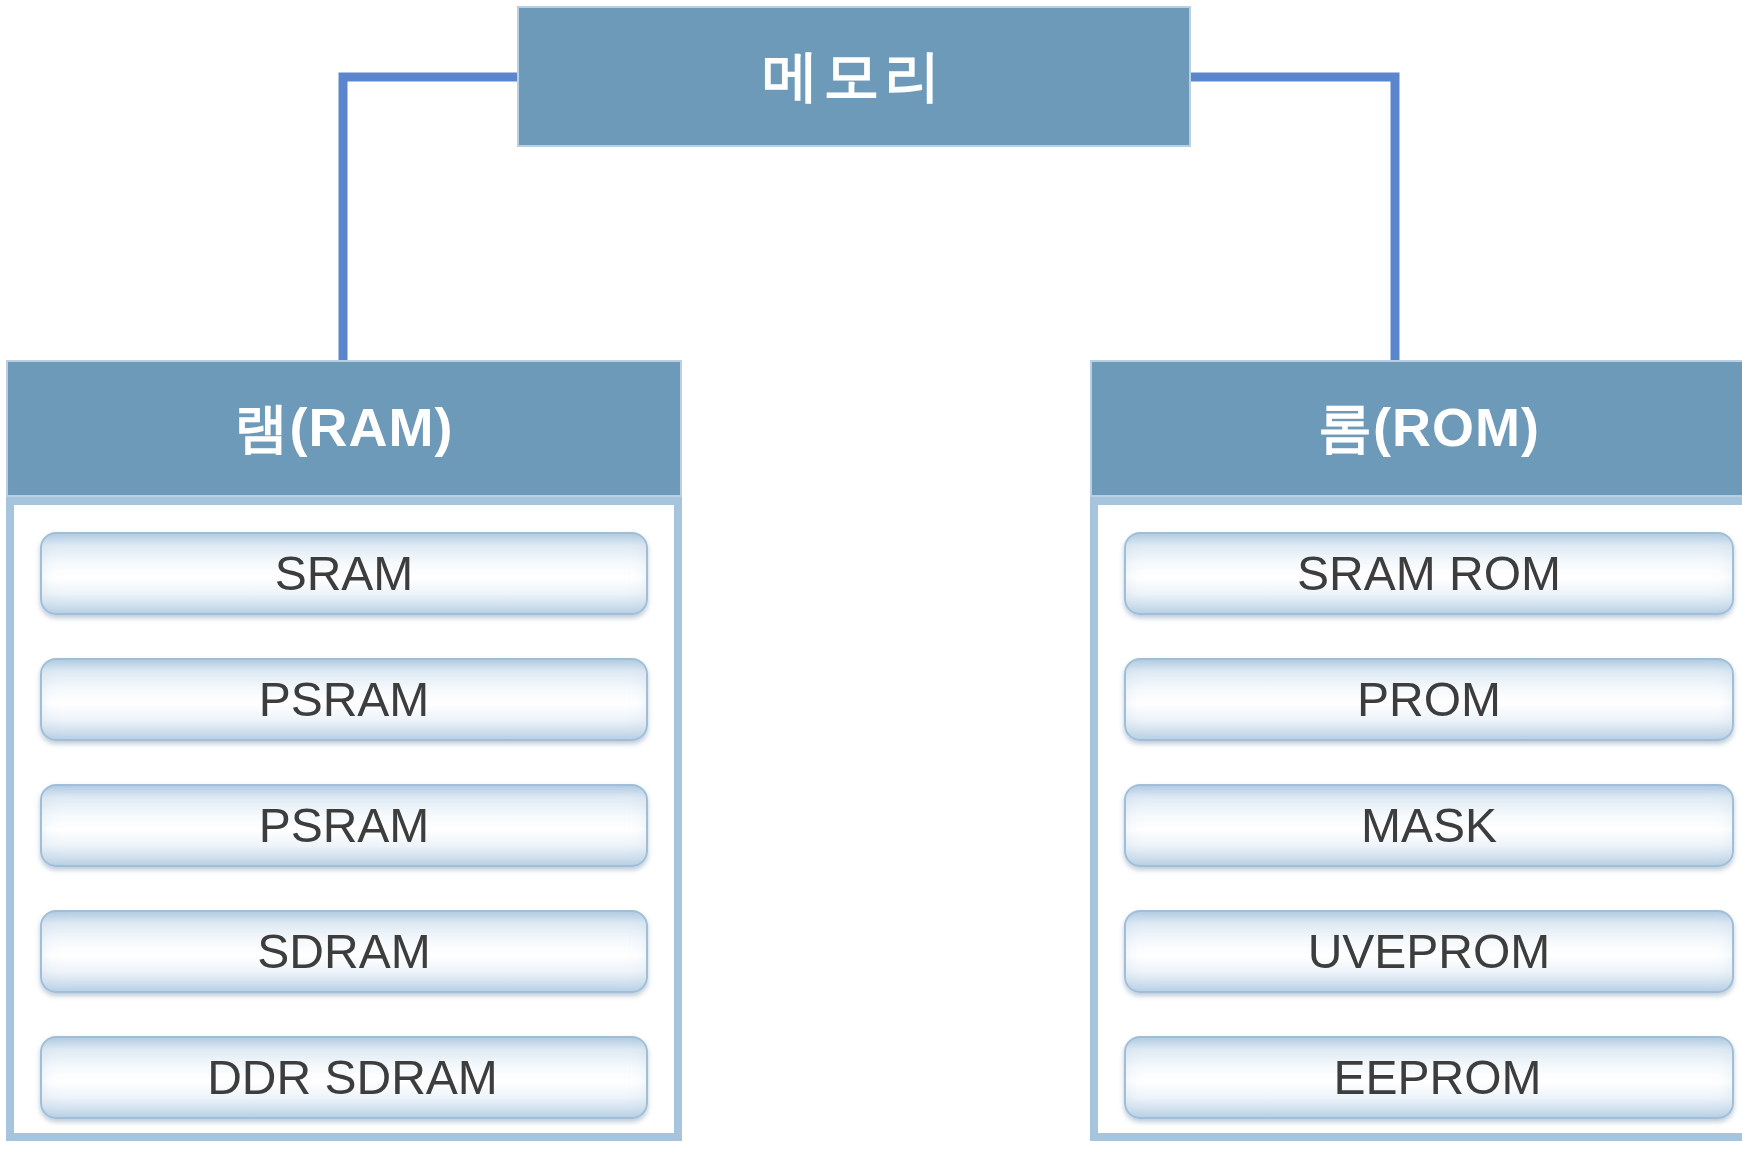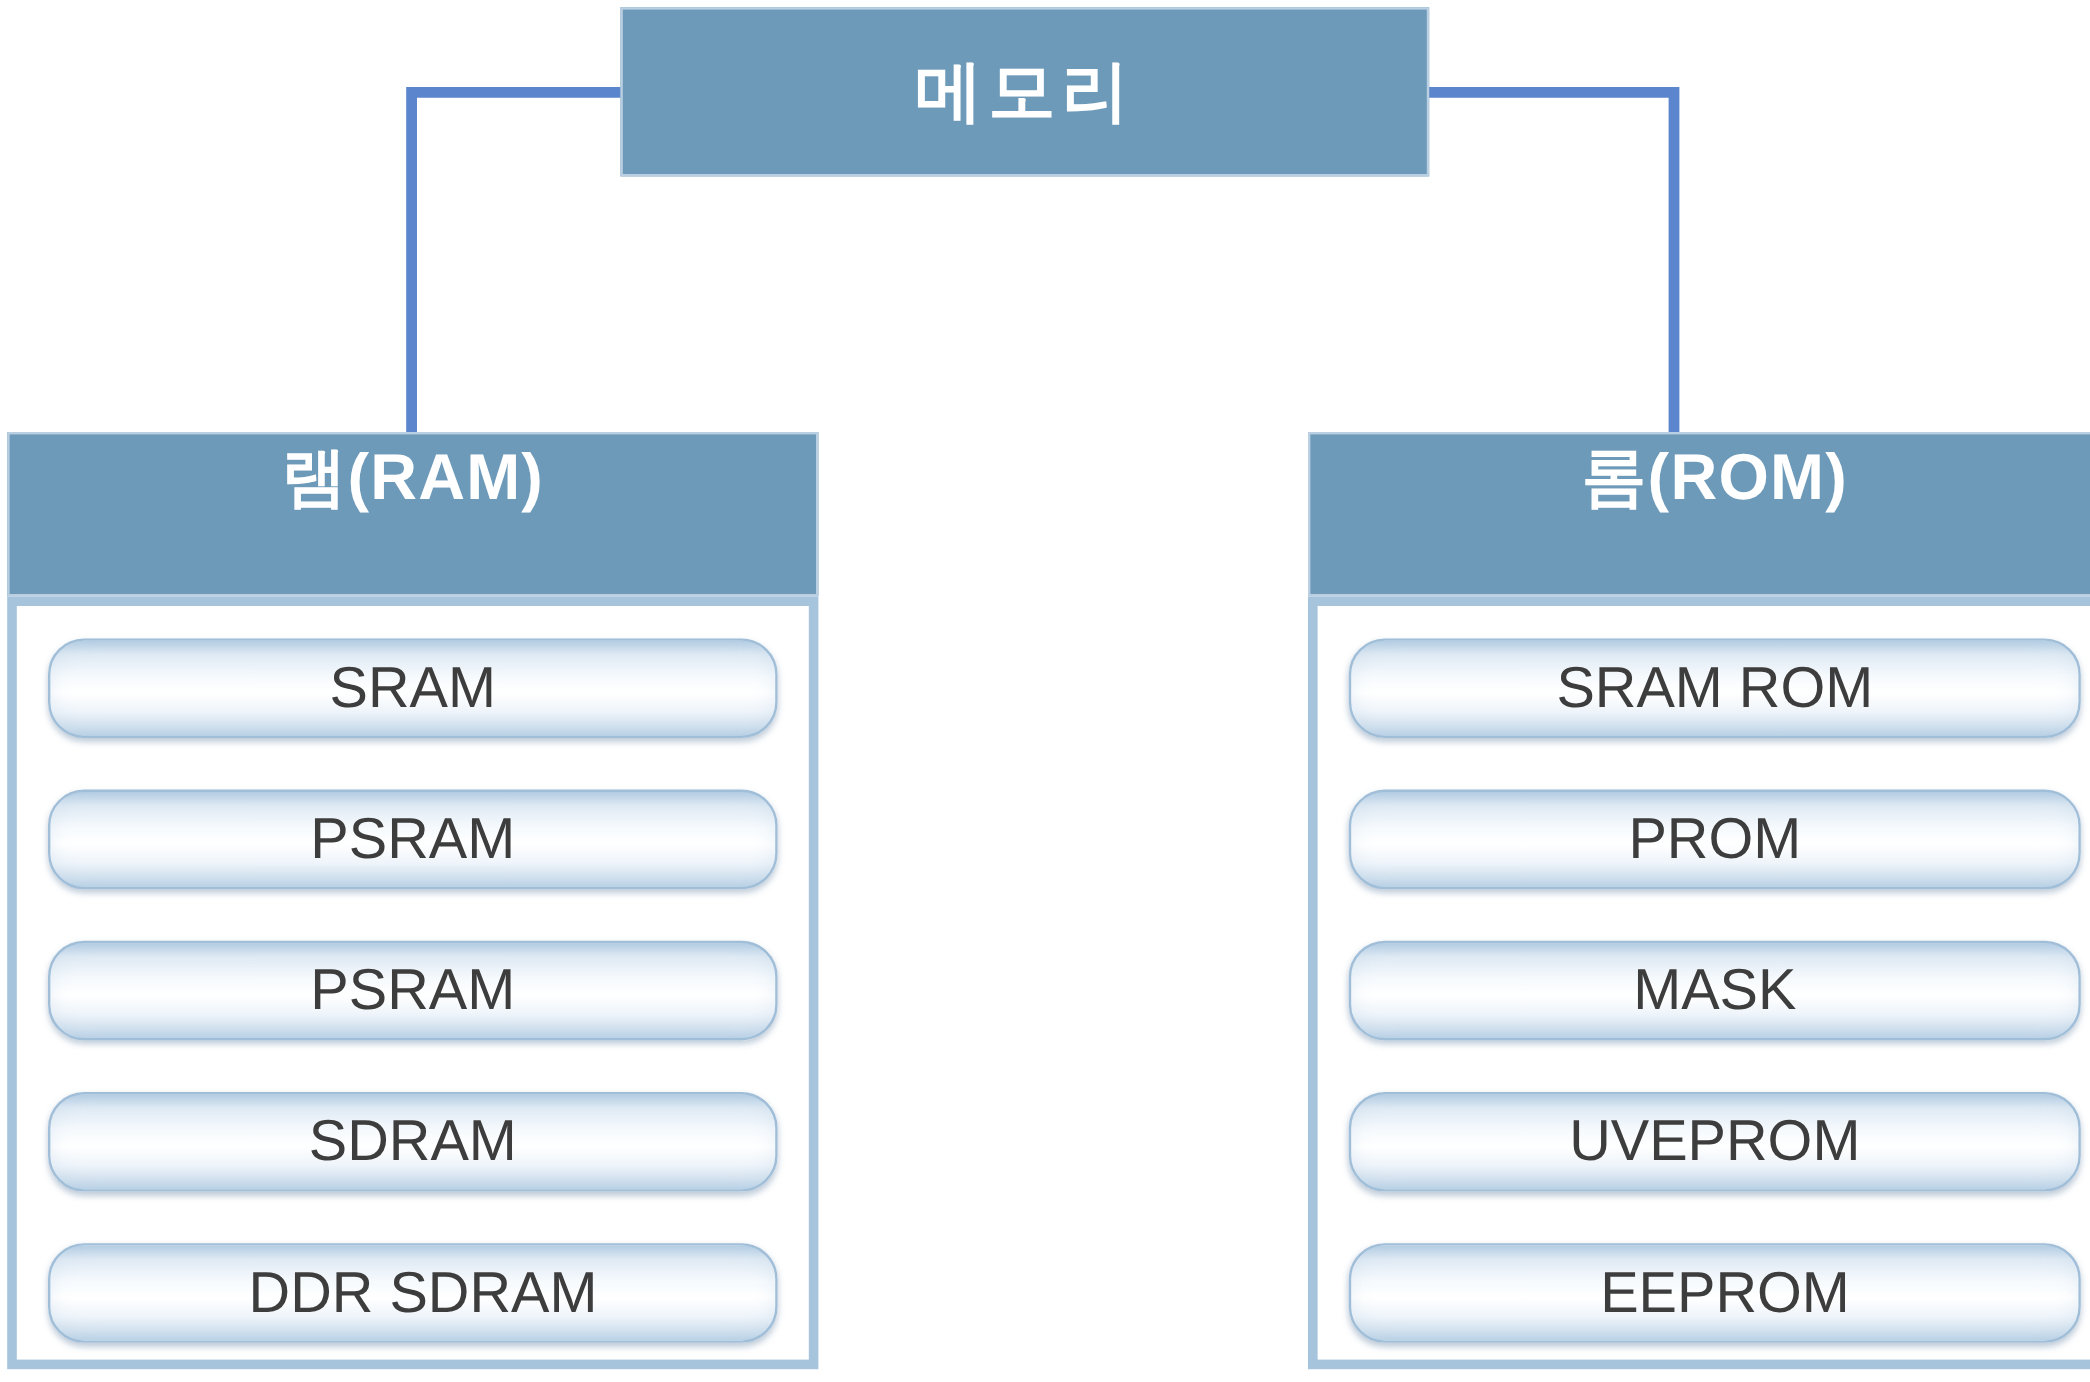--- a/index.html
+++ b/index.html
@@ -56,40 +56,40 @@
     top: 360px;
     z-index: 2;
   }
   .column-left  { left: 6px;    width: 676px; }
   .column-right { left: 1090px; width: 678px; }
 
   .col-header {
     height: 137px;
     background: var(--header-fill);
     border: 2px solid var(--header-border);
-    display: flex; justify-content: center;
+    display: flex; align-items: center; justify-content: center;
   }
   .col-header span {
     color: var(--header-text);
     font-size: 54px;
     font-weight: bold;
     letter-spacing: 1px;
   }
 
   .col-body {
     height: 644px;
     background: #ffffff;
     border: 8px solid var(--panel-border);
     padding: 27px 26px 0 26px;
   }
 
   .item {
     height: 83px;
     margin-bottom: 43px;
-    border-radius: 30px;
+    border-radius: 16px;
     border: 2px solid var(--item-border);
     background: linear-gradient(180deg,
       #b5cee4 0%, #dfeaf4 14%, #f6fafd 38%, #ffffff 55%,
       #eef4fa 75%, #d3e2ef 90%, #bcd3e7 100%);
     box-shadow: 0 3px 5px rgba(110,140,170,0.45),
                 inset 0 0 16px rgba(170,200,225,0.25);
     display: flex; align-items: center; justify-content: center;
     font-size: 48px;
     color: var(--item-text);
   }

